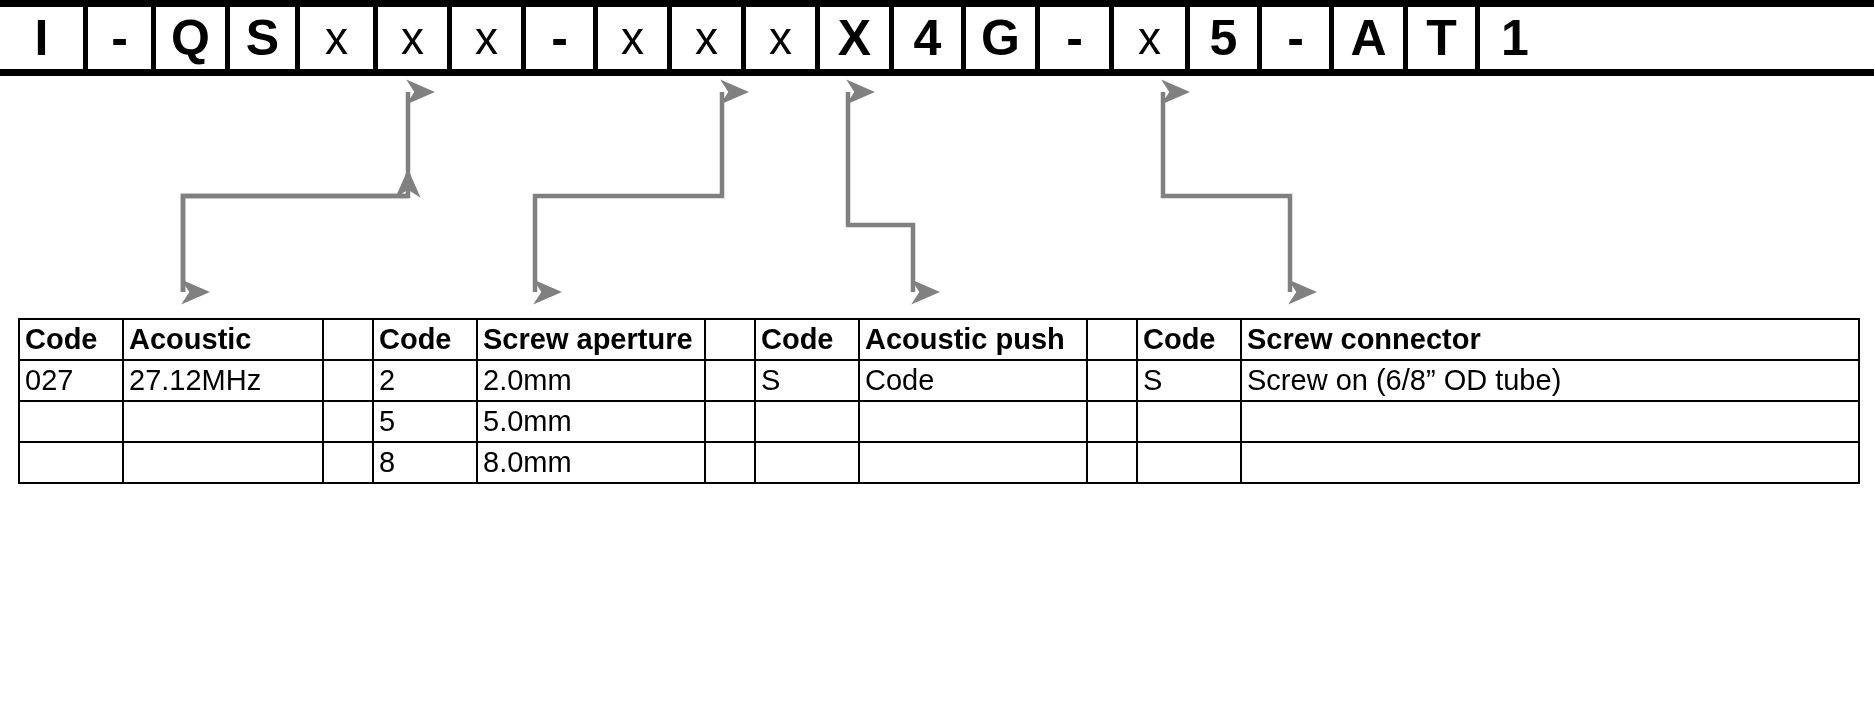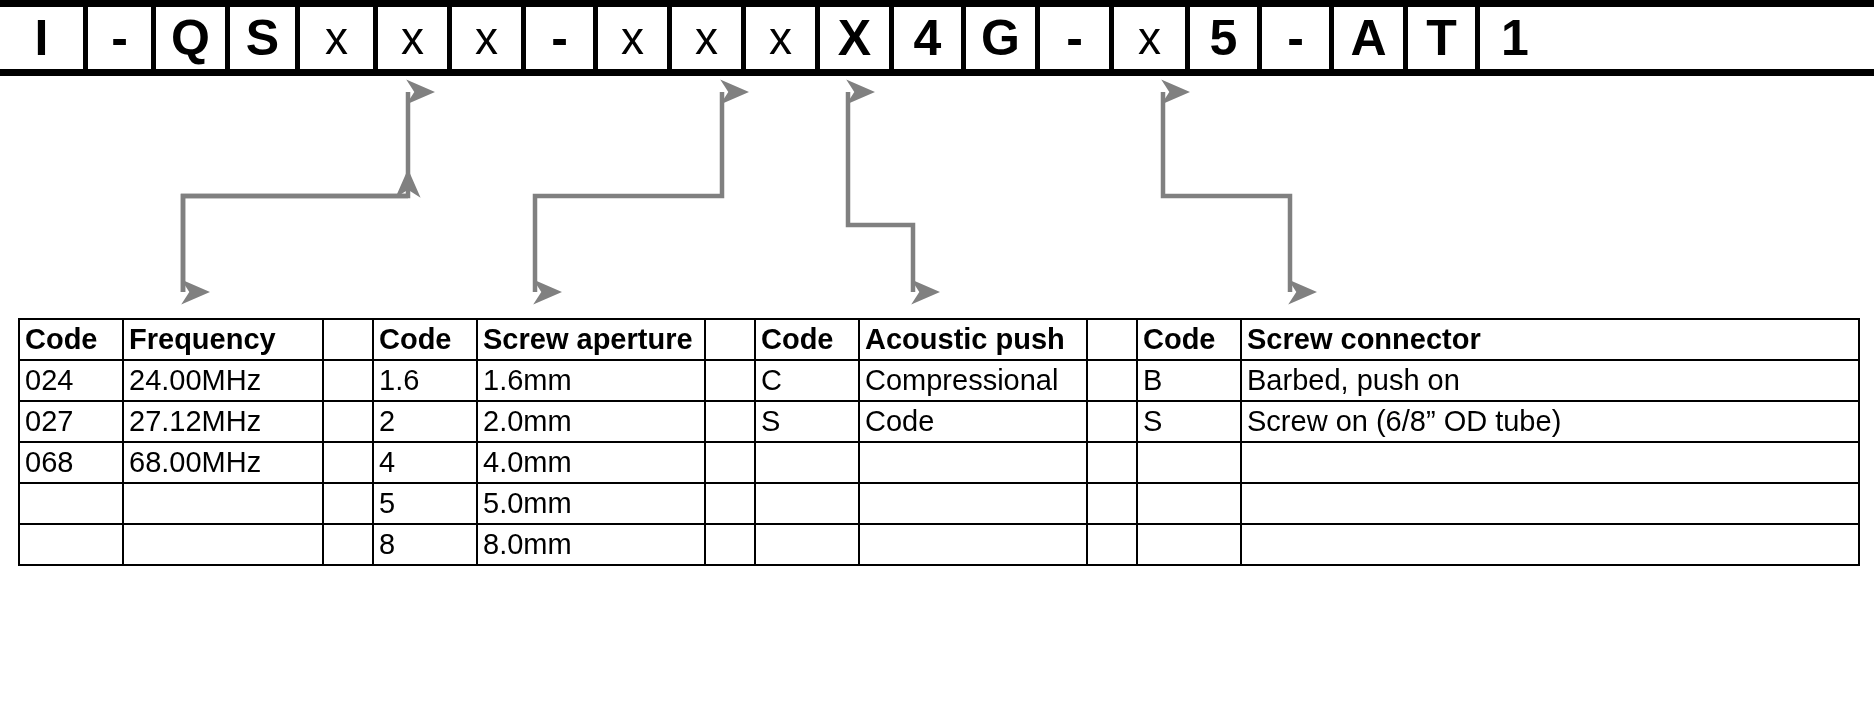--- a/index.html
+++ b/index.html
@@ -140,73 +140,47 @@
         <col class="c-gap2">
       <col class="c-code3">
         <col class="c-val3">
         <col class="c-gap3">
       <col class="c-code4">
         <col class="c-val4">
     </colgroup>
     <thead>
       <tr>
         <th>Code</th>
-        <th>Frequency</th>
+        <th>Acoustic</th>
         <th class="gap"></th>
         <th>Code</th>
         <th>Screw aperture</th>
         <th class="gap"></th>
         <th>Code</th>
         <th>Acoustic push</th>
         <th class="gap"></th>
         <th>Code</th>
         <th>Screw connector</th>
       </tr>
     </thead>
     <tbody id="tbody">
         <tr>
-          <td>024</td>
-          <td>24.00MHz</td>
-          <td class="gap"></td>
-          <td>1.6</td>
-          <td>1.6mm</td>
-          <td class="gap"></td>
-          <td>C</td>
-          <td>Compressional</td>
-          <td class="gap"></td>
-          <td>B</td>
-          <td>Barbed, push on</td>
-        </tr>
-        <tr>
           <td>027</td>
           <td>27.12MHz</td>
           <td class="gap"></td>
           <td>2</td>
           <td>2.0mm</td>
           <td class="gap"></td>
           <td>S</td>
           <td>Code</td>
           <td class="gap"></td>
           <td>S</td>
           <td>Screw on (6/8” OD tube)</td>
         </tr>
         <tr>
-          <td>068</td>
-          <td>68.00MHz</td>
-          <td class="gap"></td>
-          <td>4</td>
-          <td>4.0mm</td>
-          <td class="gap"></td>
-          <td></td>
-          <td></td>
-          <td class="gap"></td>
-          <td></td>
-          <td></td>
-        </tr>
-        <tr>
           <td></td>
           <td></td>
           <td class="gap"></td>
           <td>5</td>
           <td>5.0mm</td>
           <td class="gap"></td>
           <td></td>
           <td></td>
           <td class="gap"></td>
           <td></td>

